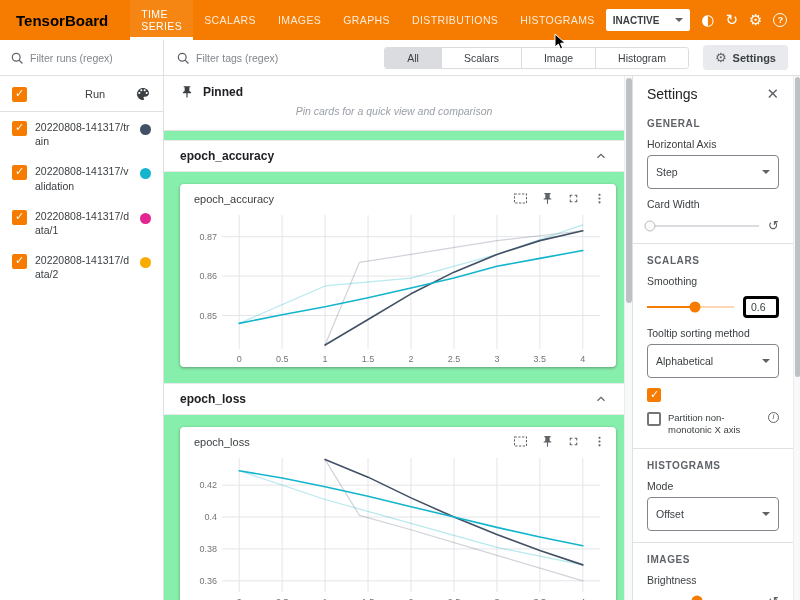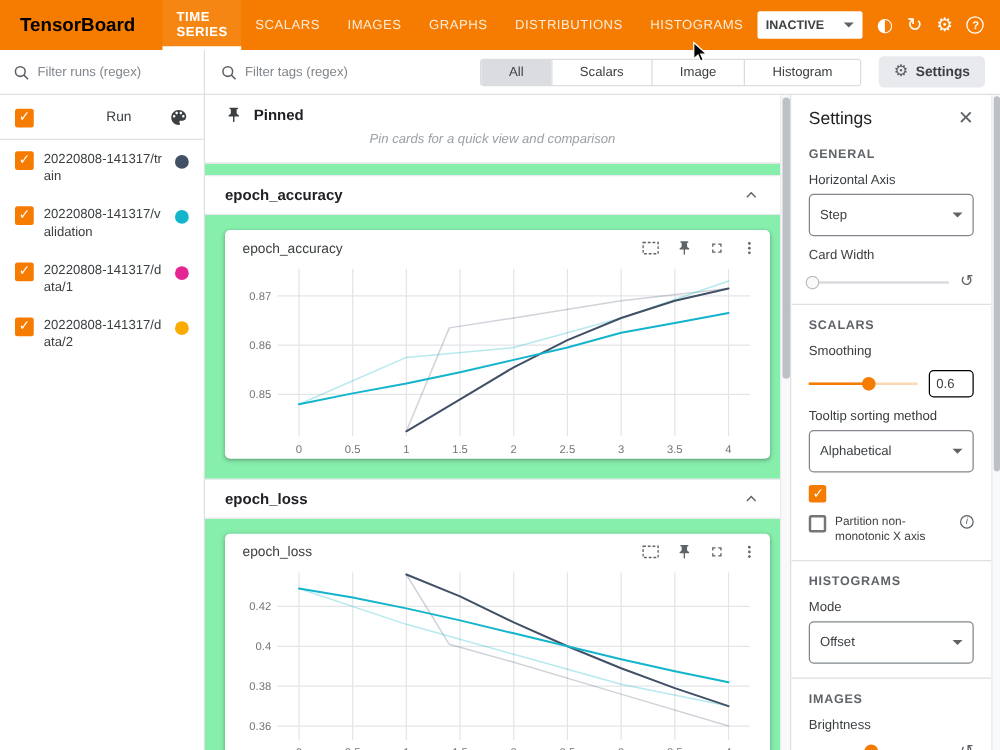--- a/index.html
+++ b/index.html
@@ -7,21 +7,21 @@
     font-family:"Liberation Sans",sans-serif;color:#3c4043;}
   .glyph{font-family:"DejaVu Sans",sans-serif;}
   .app{width:800px;height:600px;display:flex;flex-direction:column;position:relative;}
 
   
   header{height:40px;background:#f57c00;display:flex;align-items:stretch;flex:none;}
   .logo{color:#000000;font-weight:bold;font-size:15px;display:flex;align-items:center;padding:0 22px 0 16px;}
   nav{display:flex;flex:1;}
   .tab{display:flex;align-items:center;padding:0 11px;font-size:10.5px;letter-spacing:.4px;
     color:rgba(255,255,255,.85);cursor:pointer;border-bottom:3px solid transparent;border-top:3px solid transparent;}
-  .tab.checked{color:#fff;border-bottom-color:#fff;background:rgba(255,255,255,.08);font-weight:bold;}
+  .tab.checked{color:#fff;border-bottom-color:#fff;background:rgba(255,255,255,.08);font-weight:normal;}
   .header-right{display:flex;align-items:center;gap:11px;padding-right:14px;}
   .status-select{background:#fff;color:#3c4043;font-size:10px;font-weight:bold;height:22px;
     display:flex;align-items:center;gap:16px;padding:0 7px;border-radius:2px;cursor:pointer;}
   .hicon{font-size:15px;color:#fff;line-height:1;cursor:pointer;}
   .help-icon{width:14px;height:14px;border:1.5px solid #fff;border-radius:50%;color:#fff;
     font-size:9px;font-weight:bold;display:flex;align-items:center;justify-content:center;cursor:pointer;}
 
   
   .toolbar{height:36px;background:#fff;display:flex;align-items:center;border-bottom:1px solid #e0e0e0;flex:none;}
   .filter-runs{width:164px;flex:none;height:100%;display:flex;align-items:center;gap:6px;
@@ -87,21 +87,21 @@
     border-top:4px solid #5f6368;flex:none;}
   .slider-row{display:flex;align-items:center;gap:9px;margin:9px 0 7px;}
   .slider{flex:1;height:2px;position:relative;background:rgba(245,124,0,.3);cursor:pointer;}
   .slider .fill{position:absolute;left:0;top:0;height:2px;width:var(--v,0%);background:#f57c00;}
   .slider .thumb{position:absolute;left:var(--v,0%);top:50%;transform:translate(-50%,-50%);
     width:11px;height:11px;border-radius:50%;background:#f57c00;cursor:pointer;}
   .slider.neutral{background:#dadce0;}
   .slider.neutral .fill{background:#dadce0;}
   .slider.neutral .thumb{background:#fafafa;border:1px solid #bdbdbd;}
   .reset-icon{font-size:13px;color:#5f6368;flex:none;cursor:pointer;line-height:1;}
-  .num-box{width:36px;height:22px;border:1px solid #000000;border-radius:4px;font-size:10.5px;
+  .num-box{width:36px;height:22px;border:3px solid #000000;border-radius:4px;font-size:10.5px;
     color:#3c4043;padding:0 5px;flex:none;font-family:inherit;outline:none;}
   .check-row{display:flex;align-items:flex-start;gap:7px;margin:10px 0;font-size:9.5px;color:#3c4043;line-height:1.3;cursor:pointer;}
   .check-row .cb{width:14px;height:14px;margin-top:0;}
   .info-icon{width:11px;height:11px;border:1px solid #5f6368;border-radius:50%;color:#5f6368;
     font-size:8px;display:inline-flex;align-items:center;justify-content:center;flex:none;font-style:italic;}
   .divider{height:1px;background:#e0e0e0;margin:11px -14px;}
   .panel-scrollbar{width:7px;flex:none;background:#f8f9fa;border-left:1px solid #ececec;position:relative;}
   .panel-scrollbar .thumb{position:absolute;top:1px;left:1px;width:5px;height:300px;background:#bdc1c6;border-radius:3px;cursor:pointer;}
 
   .cursor{position:absolute;left:554px;top:33px;z-index:60;pointer-events:none;}

